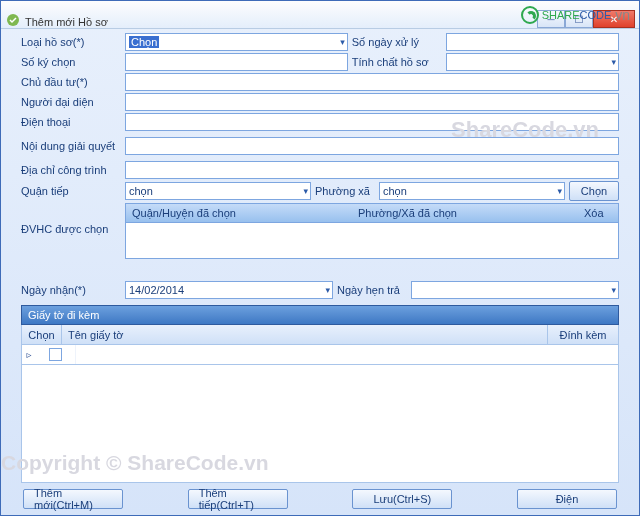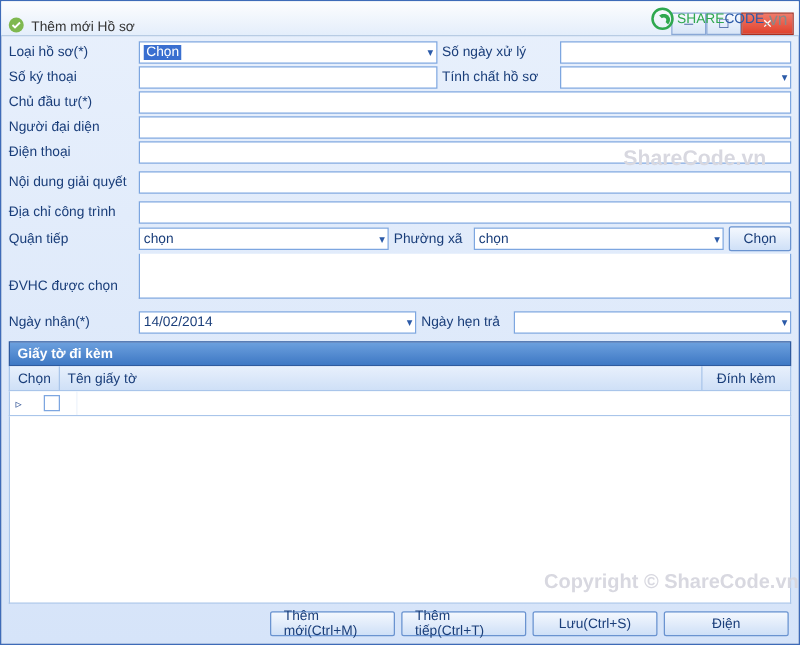--- a/index.html
+++ b/index.html
@@ -4,44 +4,44 @@
 <style>
 *{box-sizing:border-box;margin:0;padding:0;font-family:"Segoe UI",Tahoma,sans-serif;font-size:11px}
 body{background:#ccc;width:640px;height:516px;overflow:hidden;position:relative}
 .window{width:640px;height:516px;background:linear-gradient(#e8f0fc,#d6e4f9);border:1px solid #3e6bb8;box-shadow:0 0 8px rgba(0,0,0,.3)}
 .titlebar{height:28px;background:linear-gradient(#fdfdfe,#e4eefb);display:flex;align-items:flex-end;padding:0 4px;border-bottom:1px solid #b8cce4}
 .titlebar .ticon{width:16px;height:16px;margin-right:4px}
 .titlebar .ttxt{flex:1;color:#333}
 .winbtns{display:flex;gap:0}
 .wb{width:28px;height:18px;border:1px solid #8aa8d6;background:linear-gradient(#f6f9fe,#d8e5f7);display:flex;align-items:center;justify-content:center;font-size:10px;color:#3a5a9a;cursor:pointer}
 .wb.close{background:linear-gradient(#f07a6a,#e0412c);color:#fff;width:42px;border-color:#a83020}
-.client{padding:4px 6px;height:calc(100% - 28px);display:flex;flex-direction:column;position:relative}
+.client{padding:4px 20px;height:calc(100% - 28px);display:flex;flex-direction:column;position:relative}
 .row{display:flex;align-items:center;margin-bottom:2px;gap:4px}
 .lbl{width:100px;color:#1a3e7a}
 .fld{flex:1;height:18px;border:1px solid #7da6e0;background:#fff;padding:0 3px;display:flex;align-items:center;color:#1a3e7a;position:relative}
 .fld.sel::after{content:"▾";position:absolute;right:2px;color:#2b5aa8;font-size:9px}
 .lbl2{width:90px;color:#1a3e7a}
 .btn{height:20px;padding:0 10px;border:1px solid #6a93d0;background:linear-gradient(#f4f8fe,#cfe0f7);color:#1a3e7a;display:flex;align-items:center;justify-content:center;cursor:pointer;border-radius:2px}
 .gridhead{height:20px;background:linear-gradient(#c5dbf8,#98c0ee);border:1px solid #7da6e0;display:flex;align-items:center;color:#1a3e7a}
 .gh-col{padding:0 6px}
 .gridbody{height:36px;border:1px solid #7da6e0;border-top:none;background:#fff}
 .chk{width:13px;height:13px;border:1px solid #7da6e0;background:#fff;display:inline-block}
-.panelhead{height:20px;background:linear-gradient(#6ca0de,#3e78c4);color:#fff;padding:0 6px;display:flex;align-items:center;font-weight:bold;border:1px solid #2e5a9e;margin-top:4px}
+.panelhead{height:20px;background:linear-gradient(#6ca0de,#3e78c4);color:#fff;padding:0 6px;display:flex;align-items:center;font-weight:normal;border:1px solid #2e5a9e;margin-top:4px}
 .docgrid-head{display:flex;background:linear-gradient(#e8f0fc,#cfe0f7);border:1px solid #a9c5ea;border-top:none;height:20px;align-items:center;color:#1a3e7a}
 .docgrid-head .c1{width:40px;text-align:center;border-right:1px solid #a9c5ea;height:100%;display:flex;align-items:center;justify-content:center}
 .docgrid-head .c2{flex:1;padding:0 6px;border-right:1px solid #a9c5ea;height:100%;display:flex;align-items:center}
 .docgrid-head .c3{width:70px;text-align:center;height:100%;display:flex;align-items:center;justify-content:center}
 .docrow{display:flex;border:1px solid #a9c5ea;border-top:none;height:20px;background:#fff;align-items:center}
 .docrow .c1{width:40px;display:flex;align-items:center;justify-content:center;border-right:1px solid #eef3fb;height:100%}
 .docbody{flex:1;border:1px solid #a9c5ea;border-top:none;background:#fff}
-.footer{display:flex;justify-content:flex-end;gap:5px;padding:6px 2px 2px}
+.footer{display:flex;justify-content:space-between;gap:5px;padding:6px 2px 2px}
 .footer .btn{width:100px}
 .watermark{position:absolute;color:#d8d8e0;font-weight:bold;pointer-events:none}
-.wm1{top:88px;right:26px;font-size:17px}
-.wm2{bottom:40px;left:0;right:0;text-align:right;font-size:16px}
+.wm1{top:88px;right:40px;font-size:22px}
+.wm2{bottom:40px;left:0;right:0;text-align:left;font-size:21px}
 .logo{position:absolute;top:6px;right:10px;display:flex;align-items:center;font-weight:normal;font-size:15px;pointer-events:none}
 .logo .lo1{color:#2fa84f}
 .logo .lo2{color:#2b5aa8}
 .logo .lo3{color:#888;font-size:14px}
 .logo .licon{width:18px;height:18px;border:2px solid #2fa84f;border-radius:50%;margin-right:3px;position:relative}
 .logo .licon::before{content:"";position:absolute;top:3px;left:3px;border:3px solid transparent;border-top-color:#2fa84f;border-right-color:#2fa84f;width:4px;height:4px;border-radius:50%}
 .rowhandle{width:14px;color:#3a5a9a;font-size:10px;text-align:center}
 </style>
 </head>
 <body>
@@ -65,21 +65,21 @@
     <div class="row">
       <div class="lbl">Loại hồ sơ(*)</div>
       <div class="fld sel" style="flex:1.3">
           <span style="background:#3a6fd0;color:#fff;padding:0 2px">Chọn</span>
         </div>
       <div class="lbl2">Số ngày xử lý</div>
       <div class="fld" style="flex:1"></div>
     </div>
 
     <div class="row">
-      <div class="lbl">Số ký thoại</div>
+      <div class="lbl">Số ký chọn</div>
       <div class="fld" style="flex:1.3"></div>
       <div class="lbl2">Tính chất hồ sơ</div>
       <div class="fld sel" style="flex:1"></div>
     </div>
 
     <div class="row">
       <div class="lbl">Chủ đầu tư(*)</div>
       <div class="fld" style="flex:1.3"></div>
     </div>
 
@@ -111,25 +111,30 @@
       <div class="lbl2" style="width:60px">Phường xã</div>
       <div class="fld sel" style="flex:1">
           <span>chọn</span>
         </div>
       <div class="btn" style="width:50px">Chọn</div>
     </div>
 
     <div class="row" style="align-items:flex-start">
       <div class="lbl" style="padding-top:20px">ĐVHC được chọn</div>
       <div style="flex:1">
+        <div class="gridhead">
+          <div class="gh-col" style="flex:1">Quận/Huyện đã chọn</div>
+          <div class="gh-col" style="flex:1">Phường/Xã đã chọn</div>
+          <div class="gh-col" style="width:40px">Xóa</div>
+        </div>
         <div class="gridbody"></div>
       </div>
     </div>
 
-    <div class="row" style="margin-top:8px">
+    <div class="row" style="margin-top:20px">
       <div class="lbl">Ngày nhận(*)</div>
       <div class="fld sel" style="flex:1">
           <span>14/02/2014</span>
         </div>
       <div class="lbl2" style="width:70px">Ngày hẹn trả</div>
       <div class="fld sel" style="flex:1"></div>
     </div>
 
 
 

